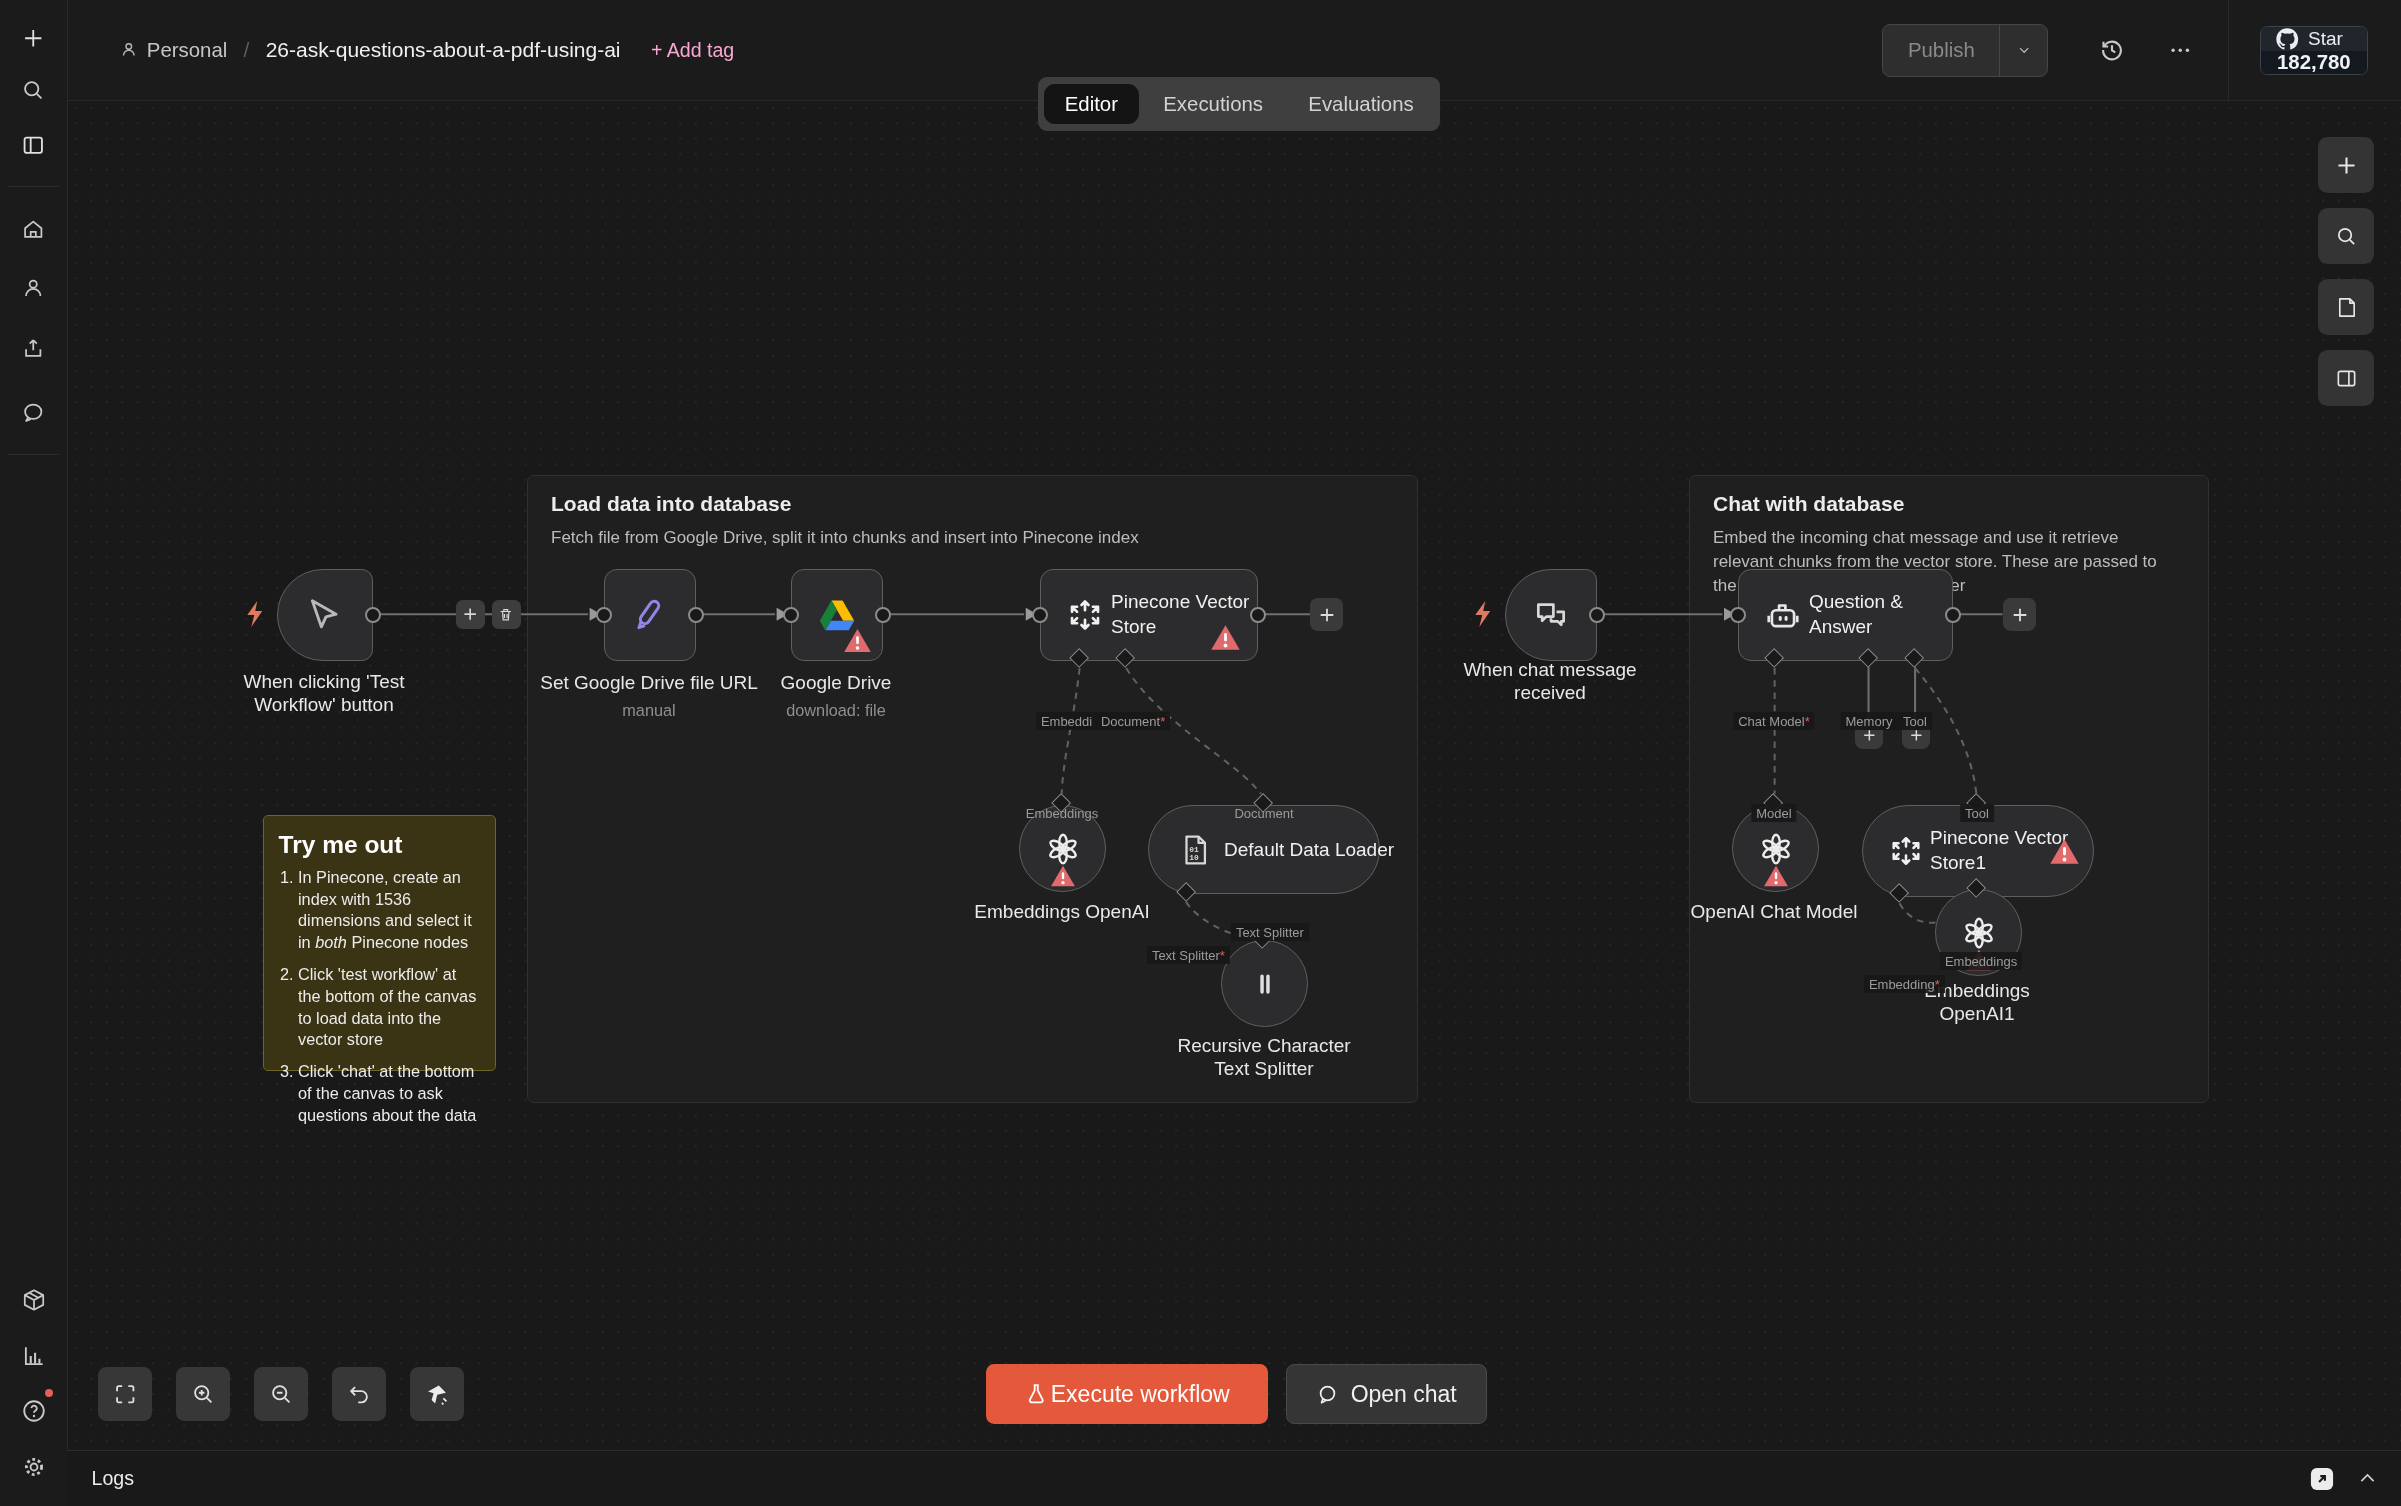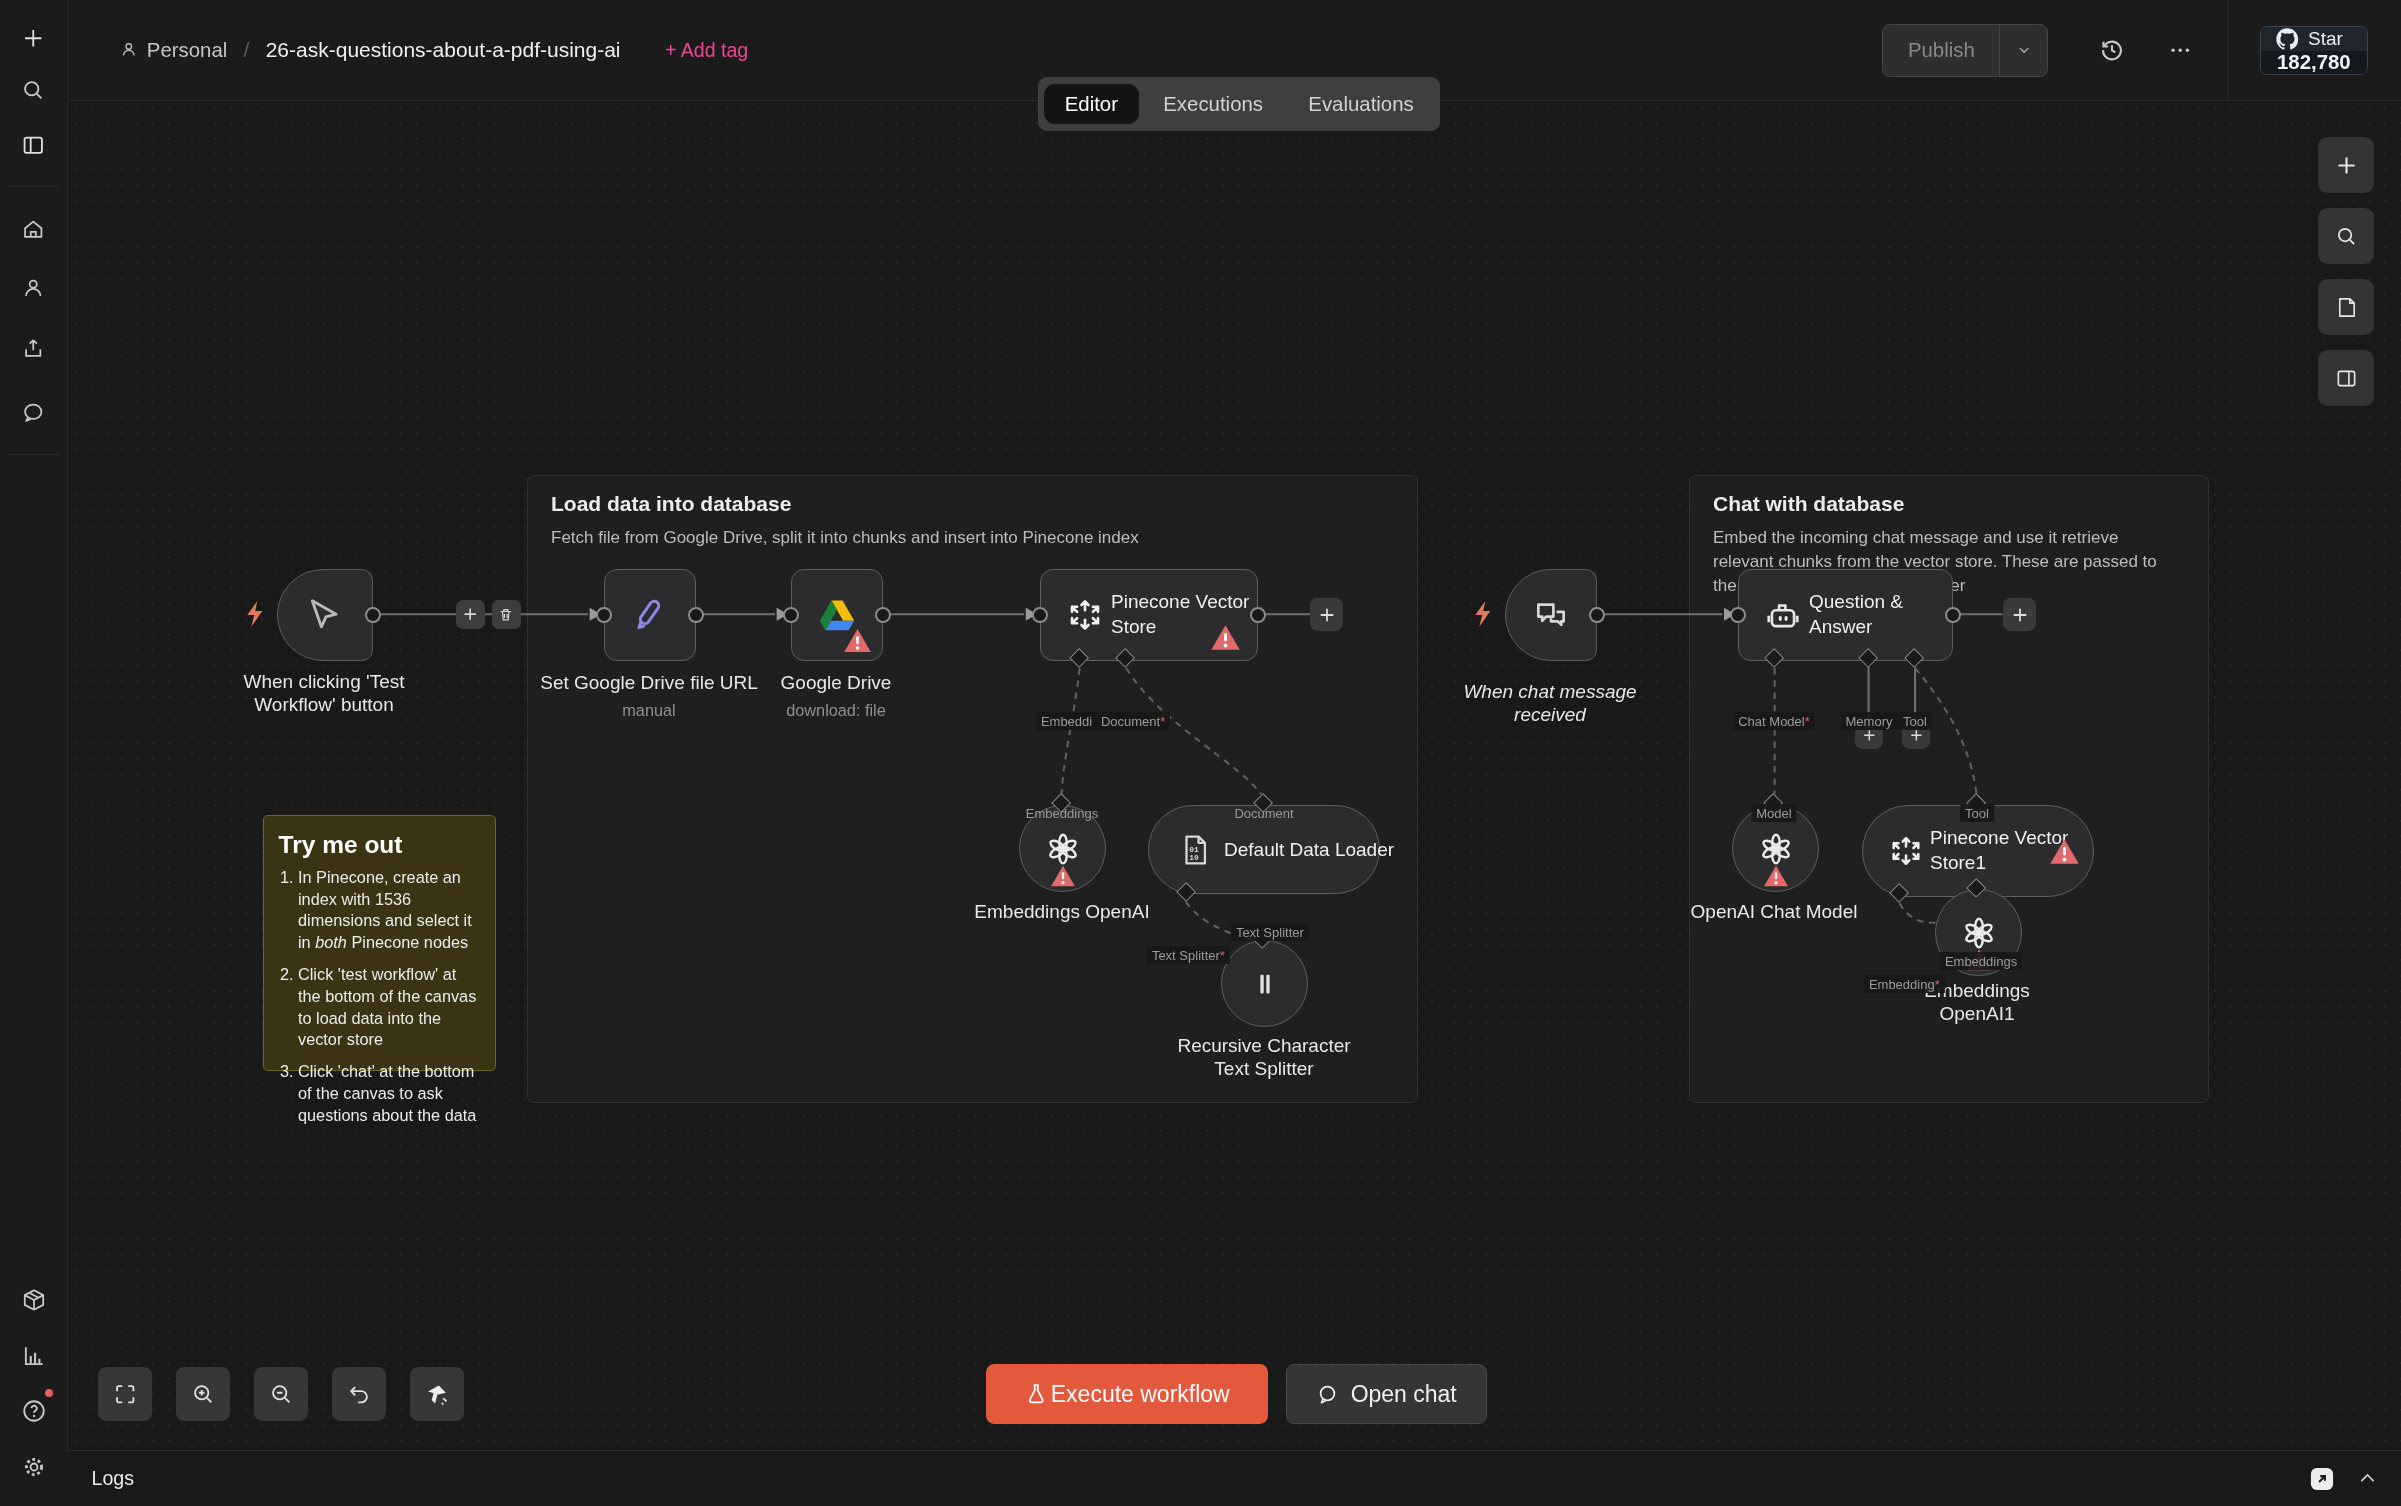--- a/index.html
+++ b/index.html
@@ -8,21 +8,21 @@
 
   
   .sidebar{position:absolute;left:0;top:0;width:67px;height:1506px;background:#1b1b1b;border-right:0.8px solid #292929;z-index:60;}
   .side-ic{position:absolute;left:50%;transform:translate(-50%,-50%);width:28px;height:28px;display:flex;align-items:center;justify-content:center;color:#c9c9c9;}
   .side-div{position:absolute;left:8.2px;right:8.2px;height:0.8px;background:#2b2b2b;}
   .header{position:absolute;left:67px;top:0;right:0;height:100px;background:#1b1b1b;border-bottom:0.8px solid #282828;z-index:55;}
   .crumbs{position:absolute;left:52px;top:0;height:100px;display:flex;align-items:center;gap:11.4px;}
   .crumb-proj{color:#c6c6c6;font-size:20.4px;display:flex;align-items:center;gap:8.2px;}
   .crumb-sep{color:#5e5e5e;font-size:21px;margin:0 4.9px;}
   .crumb-title{color:#f0f0f0;font-size:21px;}
-  .add-tag{color:#ec4899;font-size:19.6px;margin-left:33px;}
+  .add-tag{color:#f9a8d4;font-size:19.6px;margin-left:19px;}
   .header-right{position:absolute;right:0;top:0;height:100px;display:flex;align-items:center;}
   .publish{display:flex;height:51px;border:0.8px solid #464646;border-radius:8.2px;overflow:hidden;background:#2e2e2e;}
   .publish .pub-main{padding:0 24.5px;display:flex;align-items:center;color:#8a8a8a;font-size:20.4px;}
   .publish .pub-arrow{width:47px;display:flex;align-items:center;justify-content:center;border-left:0.8px solid #464646;color:#b3b3b3;}
   .hdr-ic{width:49px;display:flex;justify-content:center;color:#c9c9c9;}
   .hdr-vdiv{width:0.8px;height:100px;background:#2a2a2a;margin:0 0;}
   .gh{display:flex;height:47px;border:0.8px solid #3c434b;border-radius:7.4px;overflow:hidden;margin:0 33px 0 31px;flex-direction:column;}
   .gh-star{display:flex;align-items:center;gap:8.2px;background:#21262d;padding:0 14.7px;color:#e9eef3;font-size:19px;}
   .gh-count{display:flex;align-items:center;background:#141920;padding:0 16.3px;color:#f0f3f6;font-size:20.4px;font-weight:bold;}
 
@@ -219,21 +219,21 @@
 
   <div class="node trigger" style="left:1505px;top:569px;width:90px;height:90px;">
     <svg class="nicon" width="38" height="38" viewBox="0 0 24 24">
       <g stroke="#d8d8d8" stroke-width="1.7" fill="none" stroke-linejoin="round">
         <path d="M4 5.5 h9.5 v7.5 H9 l-2.6 2.6 V13 H4 Z"></path>
         <path d="M15.5 10 h4.5 v6 h-1.5 v2.2 L16.3 16 H12 v-2"></path>
       </g>
     </svg>
     <span class="ep-out"></span>
   </div>
-  <div class="nlabel" style="left:1550px;top:680px;font-style:italic;">
+  <div class="nlabel" style="left:1550px;top:658px;">
     <div>When chat message</div>
       <div>received</div>
   </div>
 
   <div class="node" style="left:1738px;top:569px;width:213px;height:90px;">
     <svg class="licon" width="38" height="38" viewBox="0 0 24 24">
       <g stroke="#e6e6e6" stroke-width="1.7" fill="none" stroke-linejoin="round">
         <rect x="5" y="9" width="14" height="10" rx="2.5"></rect>
         <path d="M9.5 9 V6 h4 v3"></path>
         <path d="M3 12.5 v4 M21 12.5 v4"></path>

